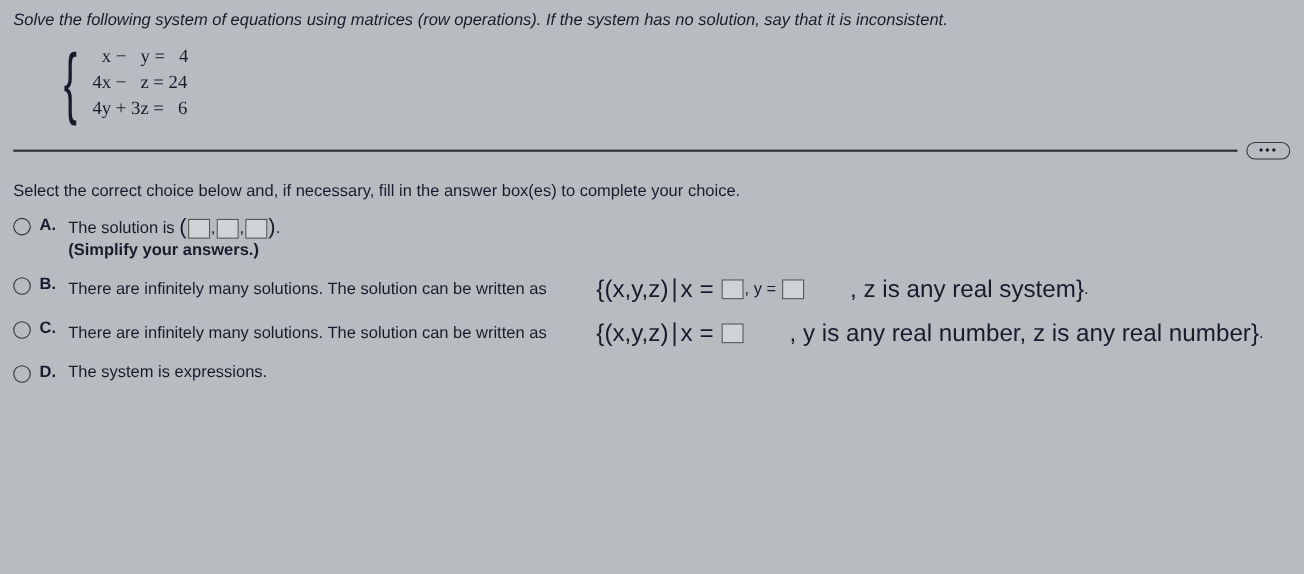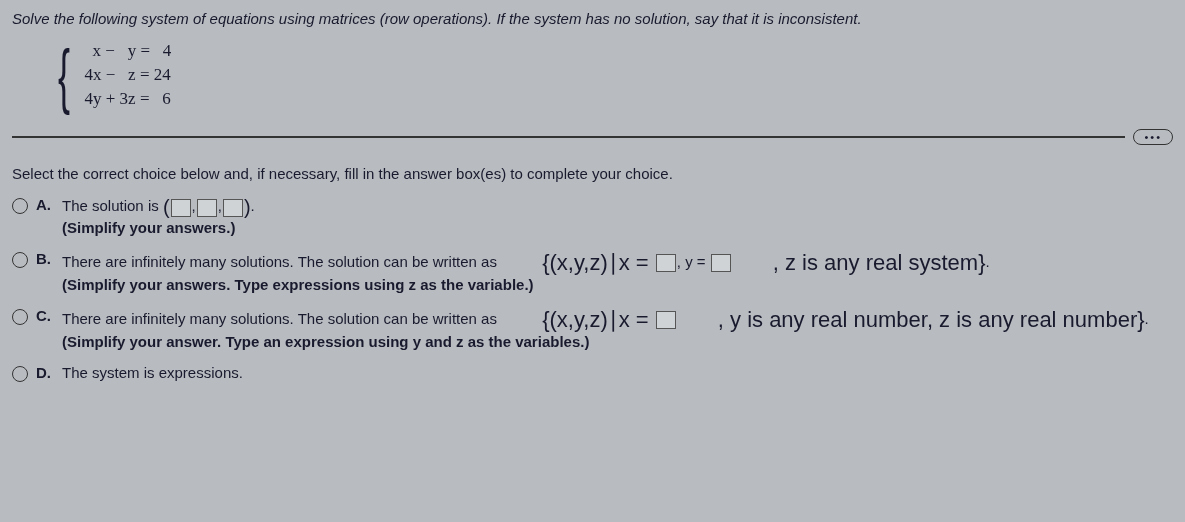--- a/index.html
+++ b/index.html
@@ -29,21 +29,20 @@
       margin-right: 8px;
       transform: scaleX(0.5);
     }
     .equations {
       font-family: 'Times New Roman', serif;
       font-size: 17px;
       line-height: 1.4;
     }
     .equations div {
       white-space: pre;
-      text-align: center;
     }
     .divider-row {
       display: flex;
       align-items: center;
       margin: 6px 0 20px 0;
     }
     .divider {
       border-top: 2px solid #333;
       flex: 1;
     }
@@ -137,30 +136,28 @@
       <span>The solution is </span><span class="paren">(</span><span class="blank"></span>,<span class="blank"></span>,<span class="blank"></span><span class="paren">)</span><span>.</span>
       <span class="sub-note">(Simplify your answers.)</span>
     </div>
   </div>
 
   <div class="choice">
     <span class="radio"></span>
     <span class="choice-letter">B.</span>
     <div class="choice-body">
       <span>There are infinitely many solutions. The solution can be written as </span><span class="set-brace">{(x,y,z)∣x = </span><span class="blank"></span><span>, y = </span><span class="blank"></span><span class="set-brace">, z is any real system}</span><span>.</span>
-      <span class="sub-note">(Simplify your answers. Type expressions using z as the variable.)</span>
     </div>
   </div>
 
   <div class="choice">
     <span class="radio"></span>
     <span class="choice-letter">C.</span>
     <div class="choice-body">
       <span>There are infinitely many solutions. The solution can be written as </span><span class="set-brace">{(x,y,z)∣x = </span><span class="blank"></span><span class="set-brace">, y is any real number, z is any real number}</span><span>.</span>
-      <span class="sub-note">(Simplify your answer. Type an expression using y and z as the variables.)</span>
     </div>
   </div>
 
   <div class="choice">
     <span class="radio"></span>
     <span class="choice-letter">D.</span>
     <div class="choice-body">
       <span>The system is expressions.</span>
     </div>
   </div>

